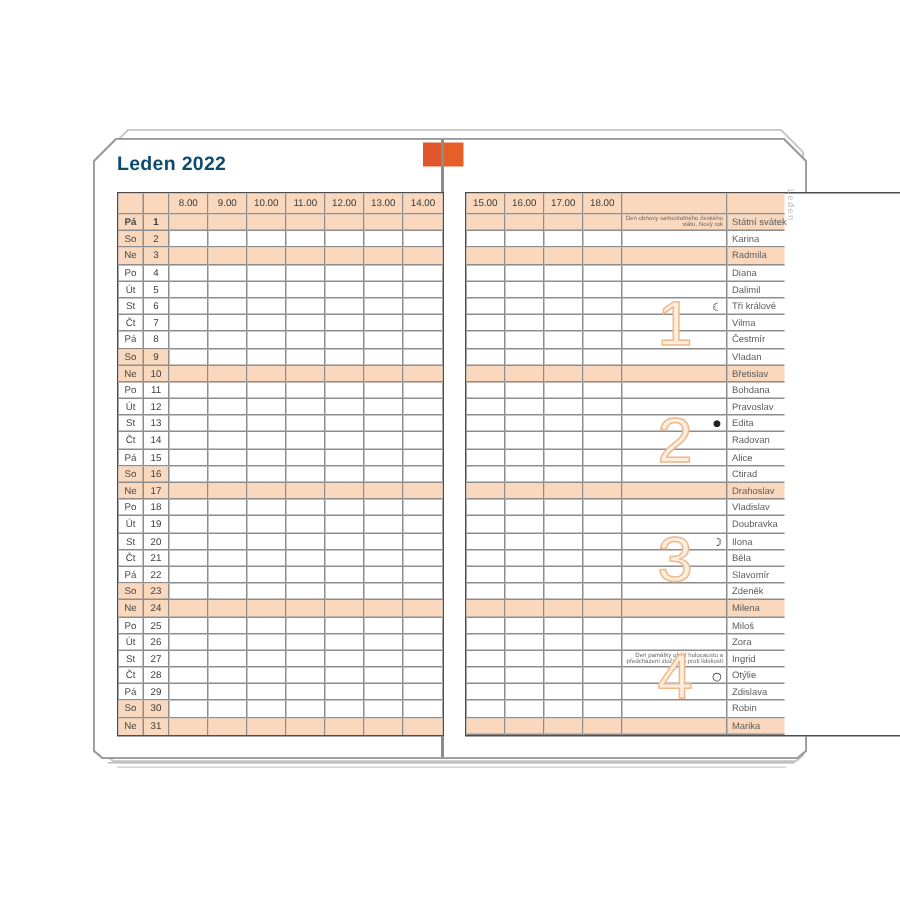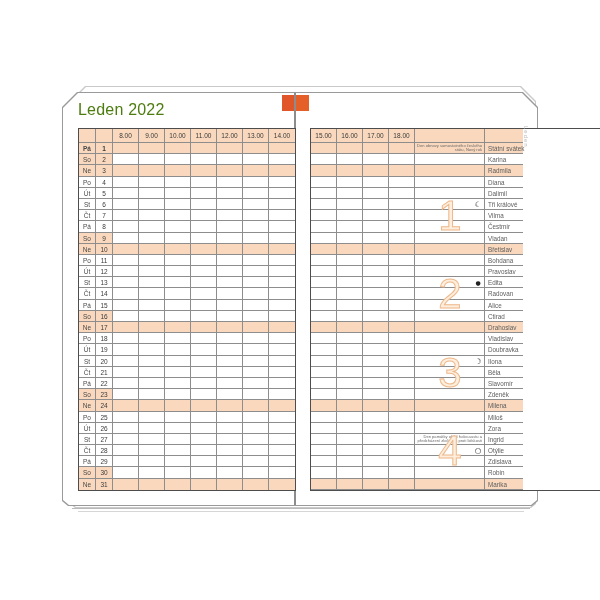--- a/index.html
+++ b/index.html
@@ -22,21 +22,21 @@
 
   .stack-line1{position:absolute;left:72px;top:508px;width:458px;height:1px;background:#b9b9b9;}
   .stack-line2{position:absolute;left:78px;top:511px;width:446px;height:1px;background:#d6d6d6;}
 
   .spine{position:absolute;left:294px;top:93px;width:2px;height:412px;background:#8c8c8c;}
 
   .tab{position:absolute;top:95px;height:16px;}
   .tab-left{left:282px;width:12px;background:#e0562a;}
   .tab-right{left:296px;width:13px;background:#e55f29;}
 
-  .month-title{position:absolute;left:78px;top:101px;font-size:16px;font-weight:normal;color:#4d7c0f;letter-spacing:.2px;}
+  .month-title{position:absolute;left:78px;top:101px;font-size:13px;font-weight:bold;color:#0c4a6e;letter-spacing:.2px;}
 
   .cal{position:absolute;top:128px;border:1px solid #4d4d4d;background:#ffffff;}
   .cal-left{left:78px;}
   .cal-right{left:310px;}
   .row{display:flex;}
   .row.hdr{height:14px;}
   .row.day{height:11.2px;}
   .c{box-sizing:border-box;border-right:1px solid #8d8d8d;border-bottom:1px solid #8d8d8d;
      font-size:6.5px;line-height:11px;text-align:center;overflow:visible;white-space:nowrap;}
   .row .c:last-child{border-right:none;}

